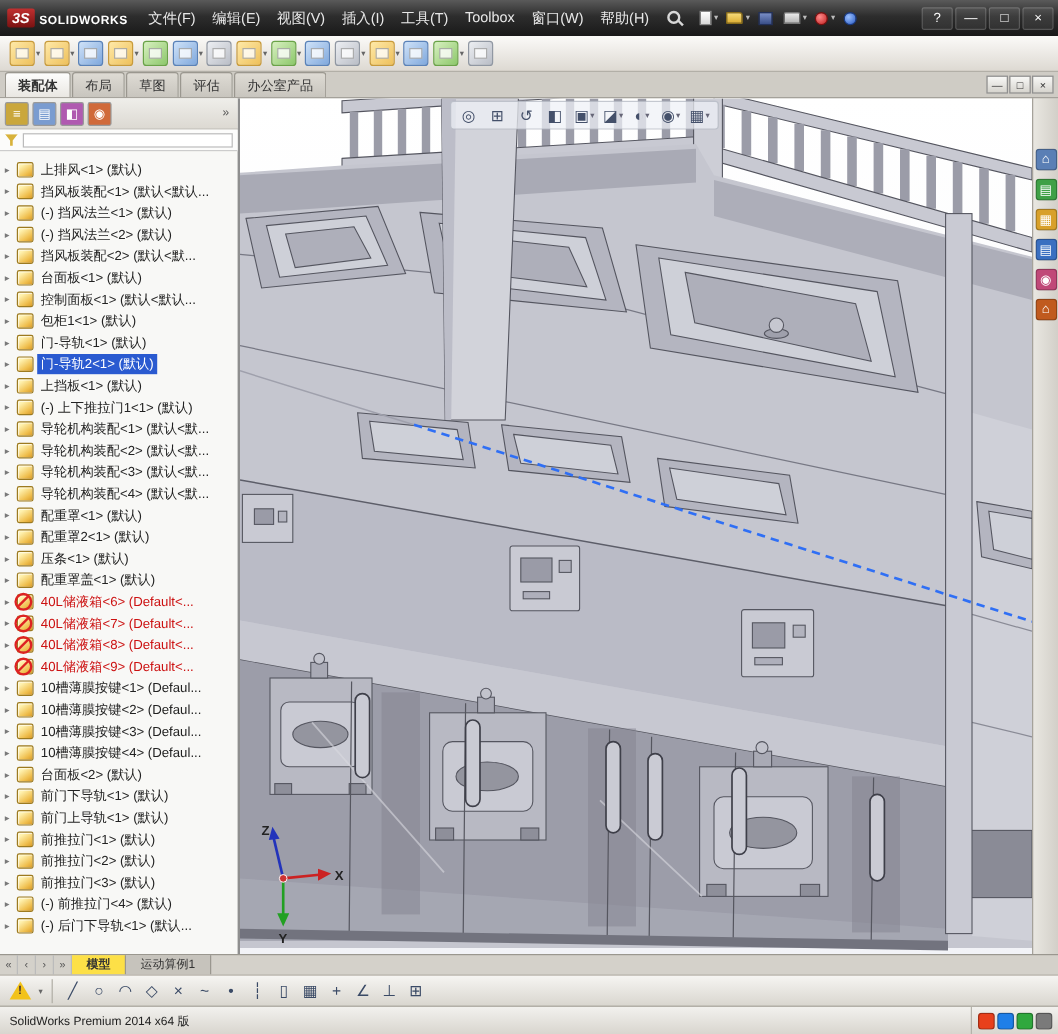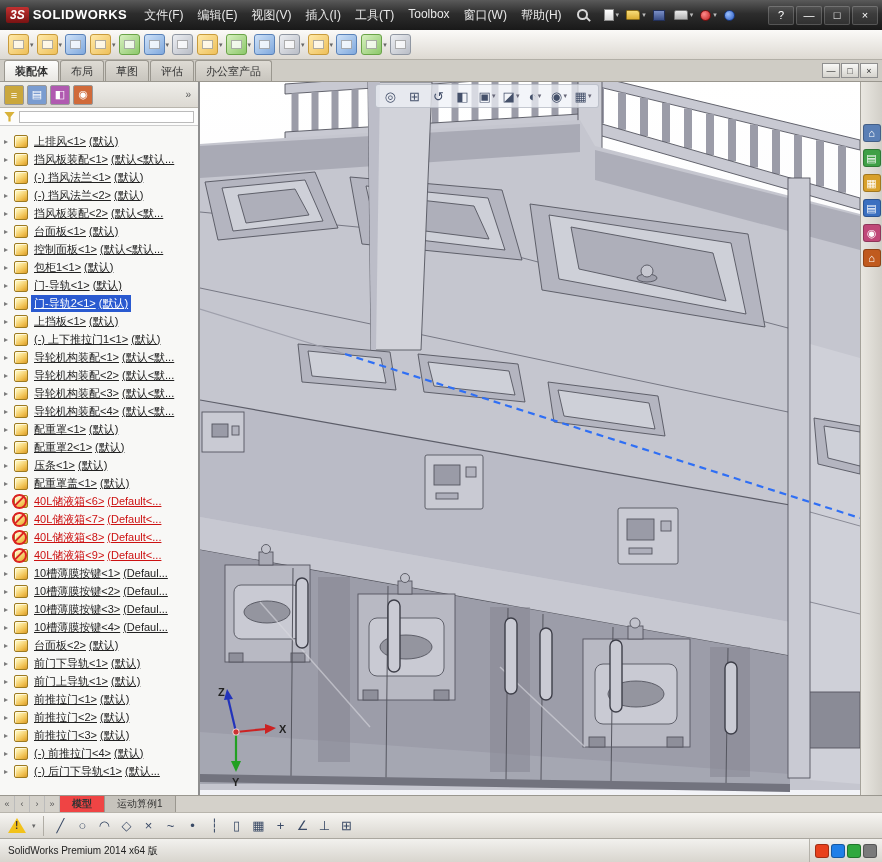--- a/index.html
+++ b/index.html
@@ -9,27 +9,27 @@
     background: #d4d1ca; color: #222;
   }
   .app { width: 882px; height: 862px; display: flex; flex-direction: column; }
 
   
   .titlebar {
     height: 30px; flex: none; display: flex; align-items: center;
     background: linear-gradient(#5a5a5a, #2d2d2d 45%, #191919);
     color: #eee; padding: 0 4px; position: relative;
   }
-  .logo { display: flex; align-items: flex-start; gap: 4px; margin: 0 10px 0 2px; }
+  .logo { display: flex; align-items: flex-end; gap: 4px; margin: 0 10px 0 2px; }
   .logo-mark {
     background: linear-gradient(#c23030, #791212); color: #fff;
     font-weight: bold; font-style: italic; font-size: 12px;
     padding: 1px 4px; border-radius: 2px;
   }
-  .logo-text { font-weight: bold; font-size: 13px; letter-spacing: .5px; color: #fff; }
+  .logo-text { font-weight: bold; font-size: 10px; letter-spacing: .5px; color: #fff; }
   .menu { font-size: 12px; padding: 4px 7px; color: #e8e8e8; cursor: default; white-space: nowrap; }
   .mag { position: relative; width: 16px; height: 16px; margin: 0 6px; }
   .mag::before { content: ""; position: absolute; left: 2px; top: 2px; width: 7px; height: 7px;
     border: 2px solid #d8d8d8; border-radius: 50%; }
   .mag::after { content: ""; position: absolute; left: 10px; top: 11px; width: 6px; height: 2px;
     background: #d8d8d8; transform: rotate(45deg); }
   .qicons { display: flex; align-items: center; gap: 1px; margin-left: 4px; }
   .qi { height: 20px; display: flex; align-items: center; justify-content: center; gap: 1px; padding: 0 3px; }
   .qi .shape { display: block; }
   .qi.sheet  .shape { width: 10px; height: 12px; background: linear-gradient(#fff, #d8d8d8); border: 1px solid #8a8a8a; }
@@ -86,21 +86,21 @@
   .funnel { width: 11px; height: 10px; background: #d8b23a; flex: none;
     clip-path: polygon(0 0, 100% 0, 60% 55%, 60% 100%, 40% 100%, 40% 55%); }
   .filter-input { flex: 1; height: 12px; border: 1px solid #bbb; background: #fff; font-size: 10px; padding: 0 2px; }
 
   .tree { flex: 1; overflow: hidden; padding-top: 6px; font-size: 11px; }
   .tree-row { height: 18px; display: flex; align-items: center; padding-left: 4px; white-space: nowrap; overflow: hidden; }
   .tw { width: 10px; flex: none; color: #7a7a7a; font-size: 8px; }
   .tico { width: 14px; height: 13px; flex: none; margin-right: 3px; position: relative;
     background: linear-gradient(145deg, #fff2b0 20%, #f0c050 70%, #d89a28);
     border: 1px solid #9c7a20; border-radius: 2px; box-shadow: inset 1px 1px 0 rgba(255,255,255,.6); }
-  .tlabel { padding: 1px 3px; text-decoration: underline; }
+  .tlabel { padding: 1px 3px; }
   .tcfg { margin-left: 3px; }
   .tree-row.selected .tlabel { background: #2a5ad0; color: #fff; }
   .tree-row.error .tlabel { color: #cc1111; }
   .tree-row.error .tico::before { content: ""; position: absolute; left: -3px; top: -2px;
     width: 11px; height: 11px; border: 2px solid #dd2222; border-radius: 50%; }
   .tree-row.error .tico::after { content: ""; position: absolute; left: -2px; top: 4px;
     width: 13px; height: 2px; background: #dd2222; transform: rotate(-45deg); }
 
   .viewport { flex: 1; min-width: 0; position: relative; overflow: hidden;
     background: linear-gradient(#ffffff, #f2f3f7); }
@@ -118,21 +118,21 @@
   .tp-ico { width: 18px; height: 18px; border-radius: 3px; display: flex; align-items: center;
     justify-content: center; font-size: 11px; color: #fff; border: 1px solid rgba(0,0,0,.25); }
 
   
   .modeltabs { height: 17px; flex: none; display: flex; align-items: stretch; font-size: 10px;
     background: #d4d1ca; border-top: 1px solid #9a978f; }
   .mt-nav { width: 15px; display: flex; align-items: center; justify-content: center;
     color: #555; font-size: 9px; border-right: 1px solid #bbb; }
   .mtab { padding: 0 12px; display: flex; align-items: center; background: #c6c3bc; color: #333;
     border-right: 1px solid #9a978f; }
-  .mtab.active { background: #ef4444; font-weight: bold; font-family: Liberation Serif, serif; }
+  .mtab.active { background: #fde047; font-weight: bold; font-family: Liberation Serif, serif; }
 
   .sketchbar { height: 26px; flex: none; display: flex; align-items: center; gap: 3px; padding: 0 6px;
     background: linear-gradient(#f6f5f2, #d9d6cf); border-top: 1px solid #b8b5ad; }
   .warn { position: relative; width: 0; height: 0; margin: 0 2px;
     border-left: 9px solid transparent; border-right: 9px solid transparent;
     border-bottom: 15px solid #f2c21a; }
   .warn::after { content: "!"; position: absolute; left: -2px; top: 2px; font-size: 10px; font-weight: bold; color: #433; }
   .sk-sep { width: 1px; height: 20px; background: #b0ada5; margin: 0 4px; }
   .sk-ico { width: 20px; height: 20px; display: flex; align-items: center; justify-content: center;
     font-size: 13px; color: #3a4a66; }

